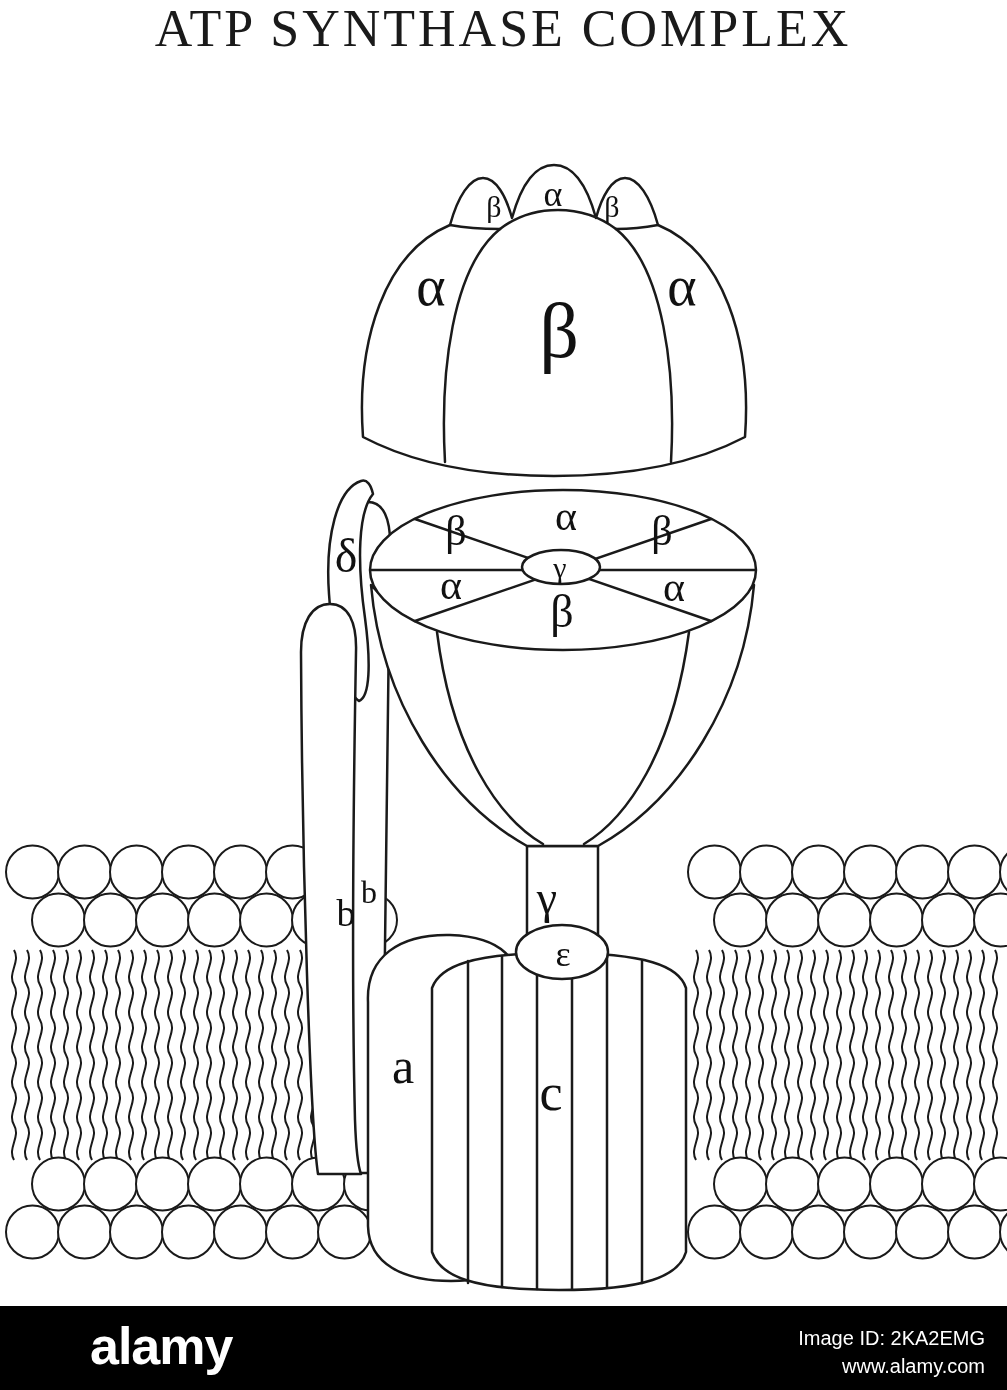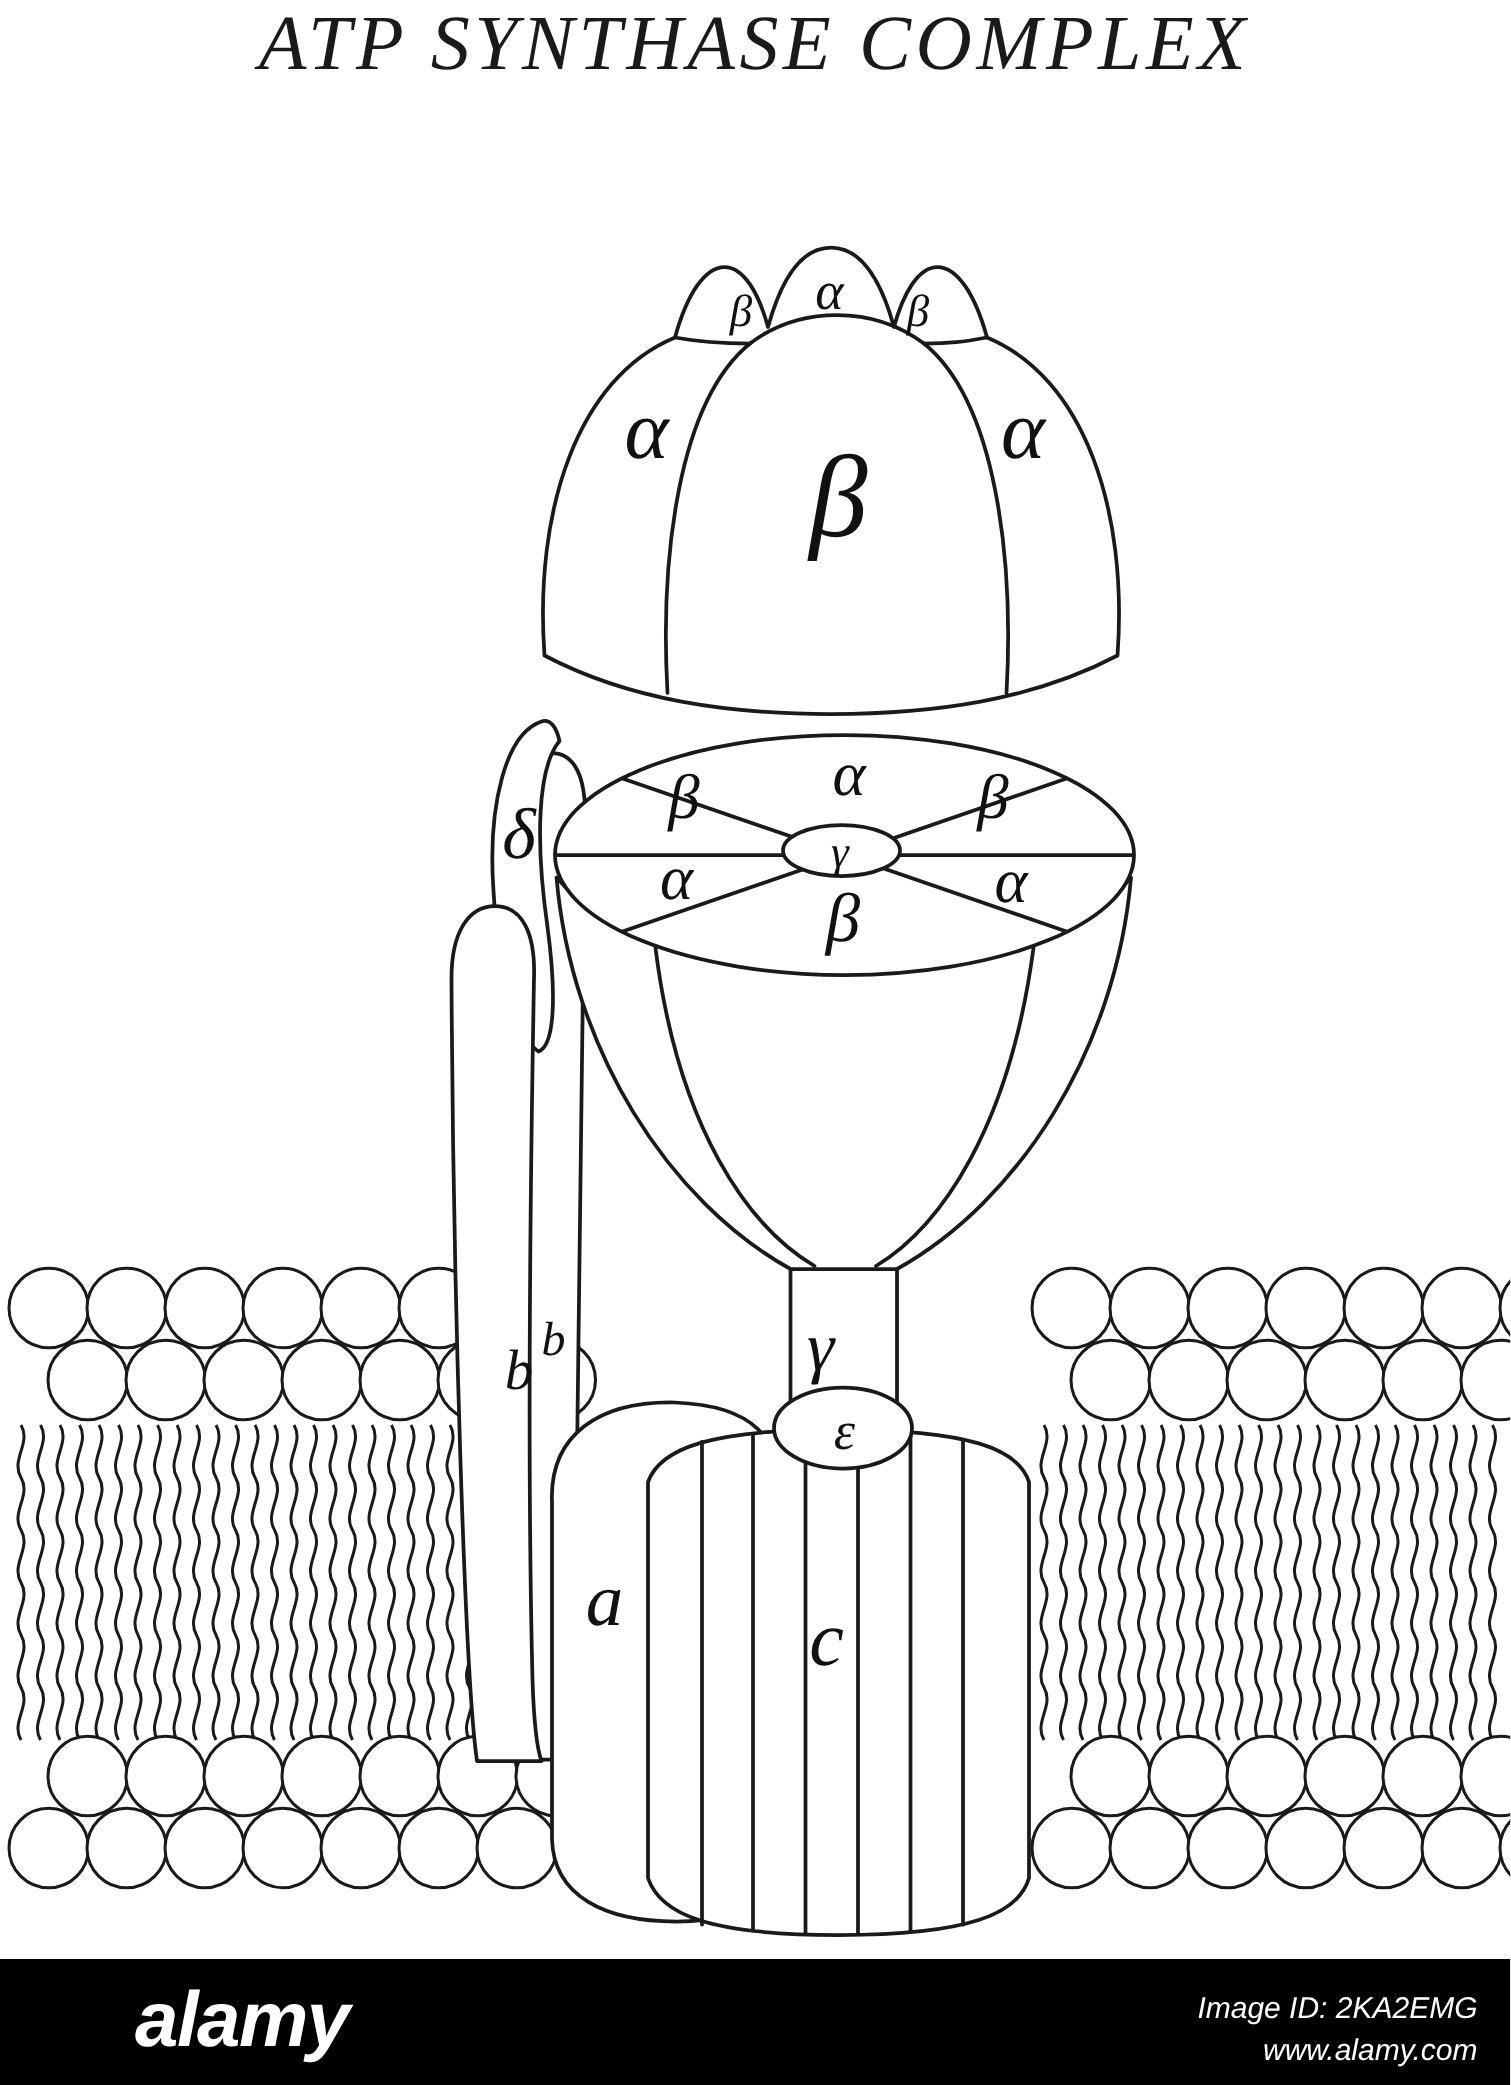--- a/index.html
+++ b/index.html
@@ -1,17 +1,17 @@
 <!DOCTYPE html>
 <html><head>
 <meta charset="utf-8">
 <style>
   html,body{margin:0;padding:0;background:#ffffff;}
   .page{width:1007px;height:1390px;position:relative;background:#ffffff;overflow:hidden;
-        font-family:"Liberation Serif","DejaVu Serif",serif;font-style:italic;}
+        font-family:"Liberation Serif","DejaVu Serif",serif;}
   svg{display:block;}
   .outline{stroke:#1a1a1a;fill:#ffffff;stroke-width:2.5;stroke-linecap:round;stroke-linejoin:round;}
   .nofill{fill:none;}
   .lbl{fill:#111111;stroke:none;font-family:"Liberation Serif","DejaVu Serif",serif;}
   .title-text{fill:#1a1a1a;stroke:none;font-family:"Liberation Serif","DejaVu Serif",serif;
               font-size:52px;letter-spacing:3px;}
   .wm-brand{fill:#ffffff;stroke:none;font-family:"Liberation Sans","DejaVu Sans",sans-serif;
             font-weight:bold;font-size:52px;letter-spacing:-1px;}
   .wm-small{fill:#ffffff;stroke:none;font-family:"Liberation Sans","DejaVu Sans",sans-serif;
             font-size:20px;}

